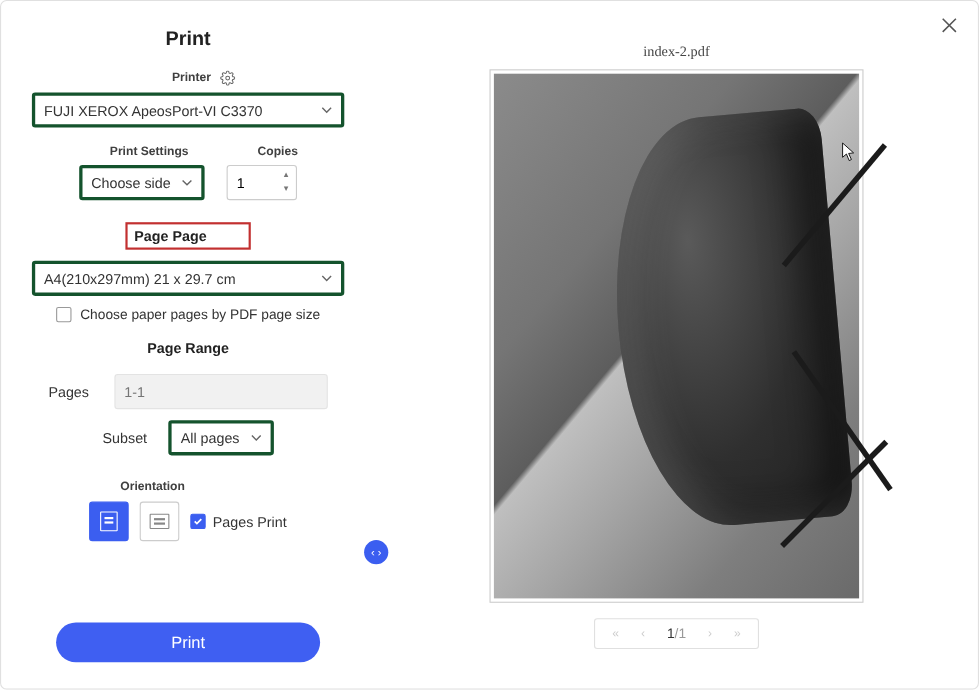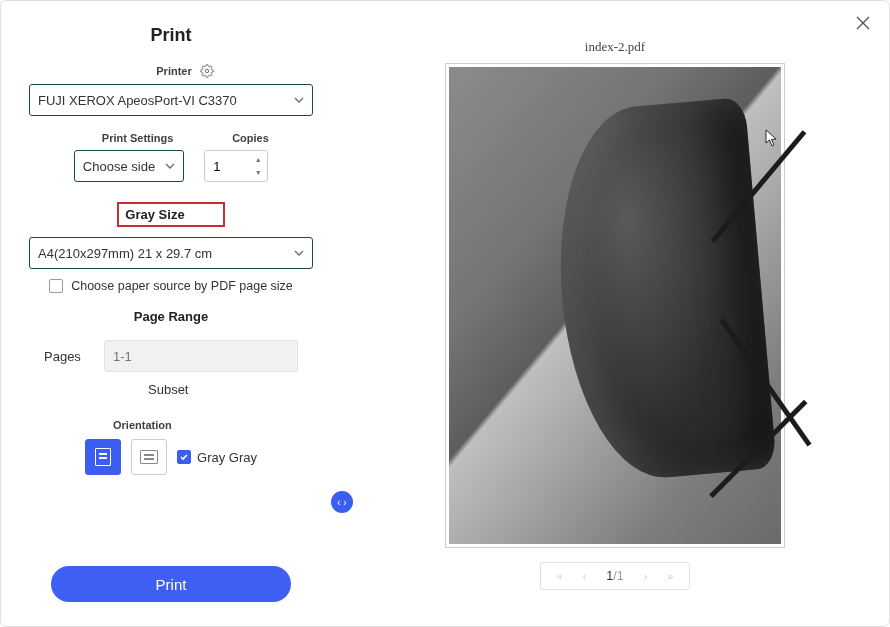--- a/index.html
+++ b/index.html
@@ -3,21 +3,21 @@
 <meta charset="utf-8">
 <style>
 * { box-sizing: border-box; margin: 0; padding: 0; }
 body { font-family: -apple-system, BlinkMacSystemFont, "Segoe UI", Arial, sans-serif; font-size: 13px; color: #333; background: #fff; }
 .dialog { width: 890px; height: 627px; border: 1px solid #e0e0e0; border-radius: 6px; display: flex; position: relative; background: #fff; }
 .left-panel { width: 340px; padding: 24px 28px; display: flex; flex-direction: column; align-items: center; }
 .title { font-size: 18px; font-weight: 700; color: #222; margin-bottom: 18px; }
 .label-row { display: flex; align-items: center; gap: 8px; margin-bottom: 6px; }
 .label { font-size: 11px; font-weight: 700; color: #404040; margin-left: 28px; }
 .gear-icon { width: 14px; height: 14px; color: #666; }
-.select { width: 100%; height: 32px; border: 1px solid #14532d; border-radius: 3px; padding: 0 28px 0 8px; font-size: 13px; color: #333; background: #fff; position: relative; display: flex; align-items: center; cursor: pointer; }
+.select { width: 100%; height: 32px; border: 3px solid #14532d; border-radius: 3px; padding: 0 28px 0 8px; font-size: 13px; color: #333; background: #fff; position: relative; display: flex; align-items: center; cursor: pointer; }
 .chevron { position: absolute; right: 8px; top: 50%; transform: translateY(-50%); width: 10px; height: 10px; color: #666; pointer-events: none; }
 .row-2col { display: flex; gap: 20px; margin-top: 16px; }
 .col-a { flex: 1; }
 .col-b { width: 64px; }
 .copies-wrap { position: relative; }
 .copies-wrap input { width: 100%; height: 32px; border: 1px solid #ccc; border-radius: 3px; padding: 0 20px 0 8px; font-size: 13px; }
 .stepper { position: absolute; right: 3px; top: 3px; bottom: 3px; width: 14px; display: flex; flex-direction: column; }
 .stepper div { flex: 1; display: flex; align-items: center; justify-content: center; cursor: pointer; font-size: 7px; color: #777; }
 .pagesize-label-wrap { margin-top: 20px; margin-bottom: 10px; }
 .pagesize-label { border: 2px solid #c23030; padding: 3px 38px 3px 6px; display: inline-block; font-size: 13px; font-weight: 700; color: #222; }
@@ -99,59 +99,65 @@
           <input type="text" value="1" style="">
           <div class="stepper">
             <div>▲</div>
             <div>▼</div>
           </div>
         </div>
       </div>
     </div>
 
     <div class="pagesize-label-wrap">
-      <span class="pagesize-label">Gray Size</span>
+      <span class="pagesize-label">Page Page</span>
     </div>
     <div class="select">
       <span>A4(210x297mm) 21 x 29.7 cm</span>
       <svg class="chevron" viewBox="0 0 10 10">
           <path d="M1 3 L5 7 L9 3" fill="none" stroke="currentColor" stroke-width="1.3"></path>
         </svg>
     </div>
     <div class="check-row">
       <div class="checkbox"></div>
-      <span>Choose paper source by PDF page size</span>
+      <span>Choose paper pages by PDF page size</span>
     </div>
 
     <div class="range-label">Page Range</div>
 
     <div class="pages-row">
       <span class="rlabel">Pages</span>
       <input class="pages-input" disabled="" placeholder="1-1" style="">
     </div>
     <div class="pages-row">
       <span class="rlabel">Subset</span>
+      <div class="select subset-select">
+        <span>All pages</span>
+        <svg class="chevron" viewBox="0 0 10 10">
+            <path d="M1 3 L5 7 L9 3" fill="none" stroke="currentColor" stroke-width="1.3"></path>
+          </svg>
+      </div>
     </div>
 
     <div class="orientation-row">
       <div class="label">Orientation</div>
       <div class="orient-btns">
         <div class="orient-btn active">
           <div class="orient-icon portrait"></div>
         </div>
         <div class="orient-btn">
           <div class="orient-icon landscape"></div>
         </div>
         <div class="gray-check">
           <div class="checkbox checked">
             <svg width="10" height="10" viewBox="0 0 10 10">
                 <path d="M2 5 L4 7 L8 3" fill="none" stroke="#fff" stroke-width="1.6"></path>
               </svg>
           </div>
-          <span>Gray Gray</span>
+          <span>Pages Print</span>
         </div>
       </div>
     </div>
 
     <button class="print-btn">Print</button>
   </div>
 
   <div class="right-panel">
     <div class="divider-handle">‹ ›</div>
     <svg class="close-btn" viewBox="0 0 16 16">

